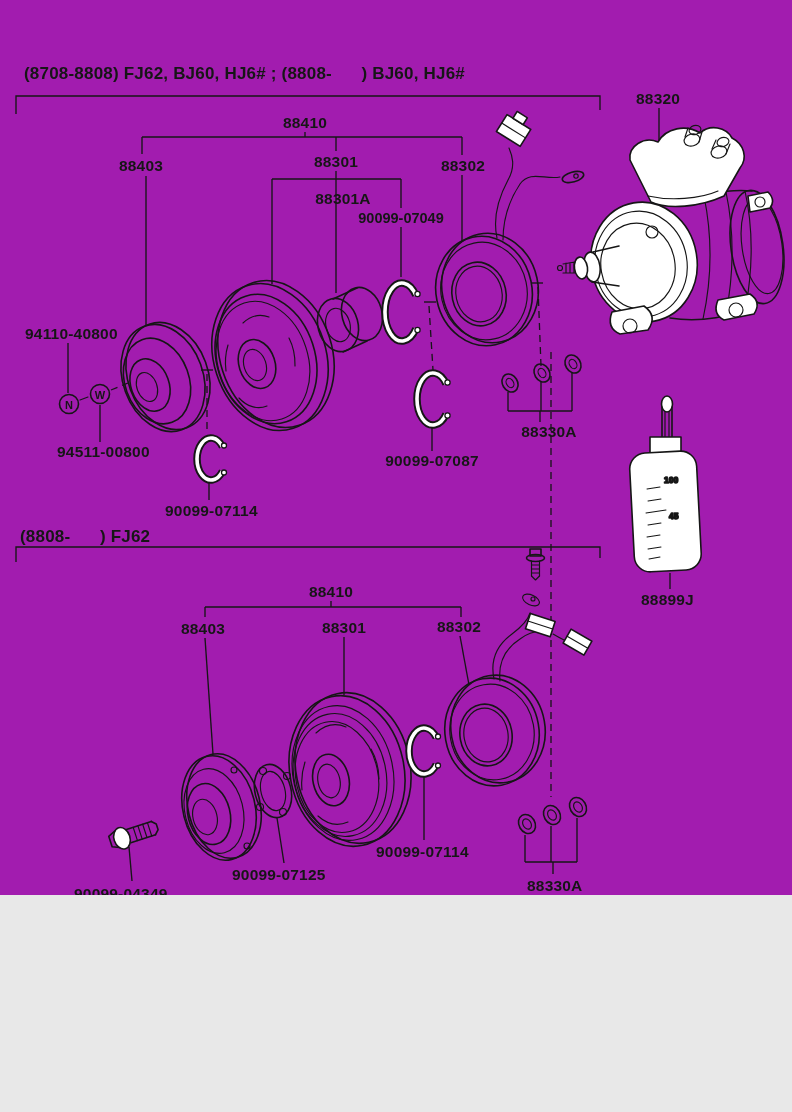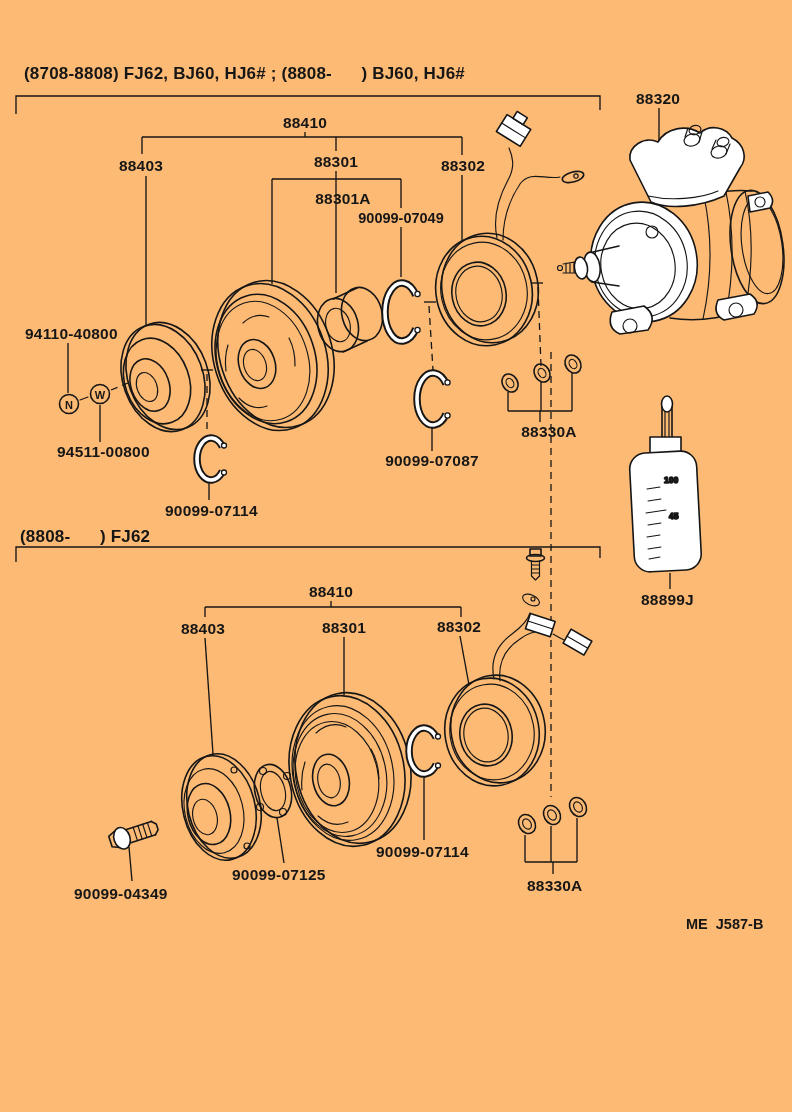--- a/index.html
+++ b/index.html
@@ -1,16 +1,16 @@
 <!DOCTYPE html>
 <html><head>
 <meta charset="utf-8">
 <style>
   html,body{margin:0;padding:0;background:#e8e8e8;}
-  .stage{width:792px;height:1112px;background:#fdba74;position:relative;margin:0 auto;
+  .stage{width:792px;height:895px;background:#a21caf;position:relative;margin:0 auto;
          font-family:"Liberation Sans",sans-serif;}
   svg{display:block;}
   svg text{font-family:"Liberation Sans",sans-serif;font-weight:bold;fill:#161616;white-space:pre;}
   .hdr{font-size:17px;letter-spacing:.2px;}
   .lbl{font-size:15.5px;letter-spacing:.2px;}
   .sm{font-size:14.5px;}
   .tiny{font-size:8.5px;}
   .mk{font-size:11px;}
   .o{fill:none;stroke:#161616;stroke-width:1.6;stroke-linecap:round;stroke-linejoin:round;}
   .t{fill:none;stroke:#161616;stroke-width:1.15;stroke-linecap:round;}

